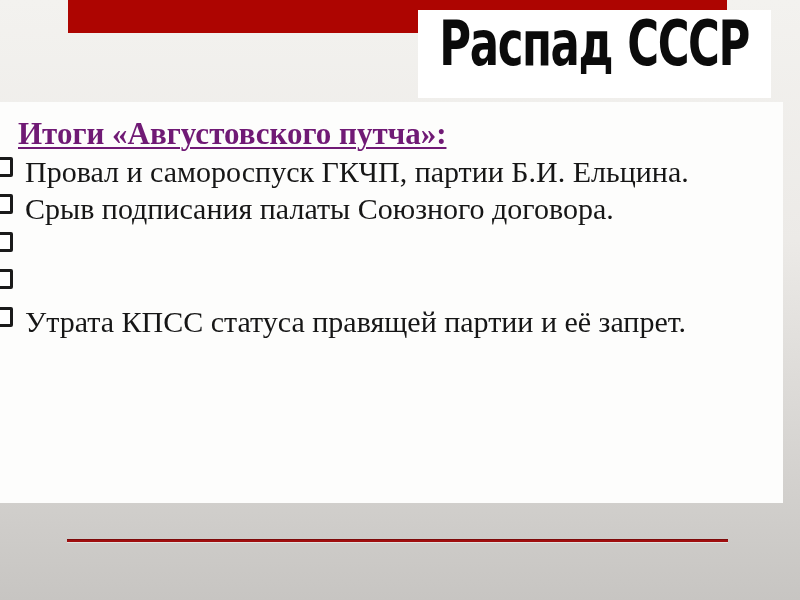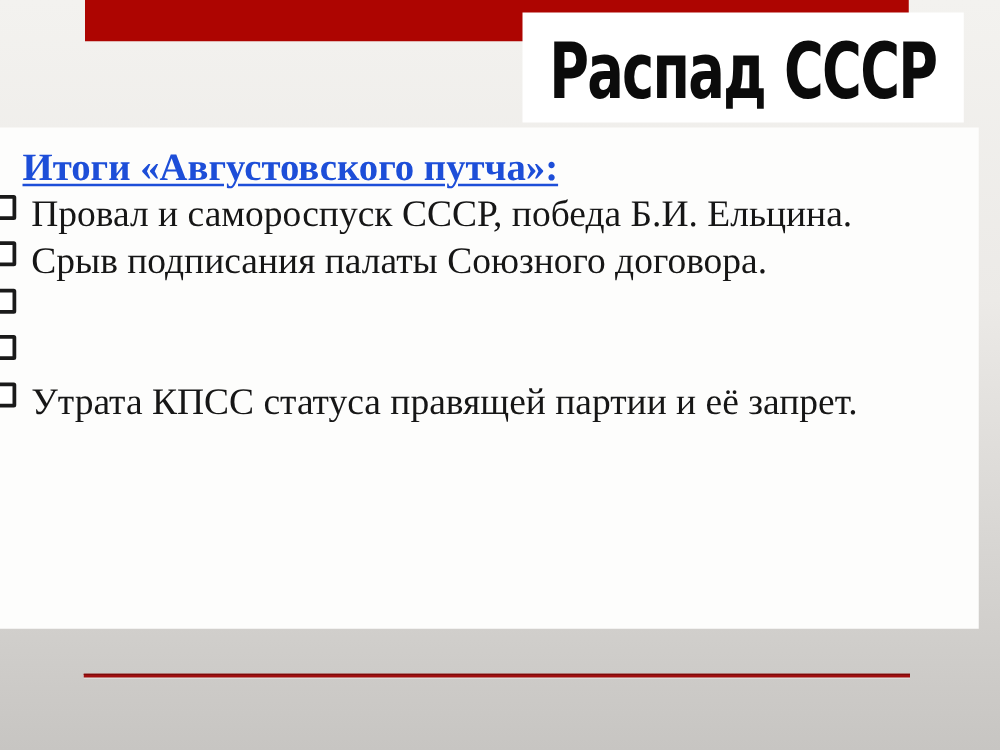--- a/index.html
+++ b/index.html
@@ -20,21 +20,21 @@
     background: var(--banner-red, #ad0501);
     z-index: 1;
   }
   .title-box {
     position: absolute;
     left: 418px; top: 10px;
     width: 353px; height: 88px;
     background: #ffffff;
     z-index: 2;
     display: flex;
-    align-items: center;
+    align-items: flex-start;
     justify-content: center;
   }
   .slide-title {
     margin: 0;
     font-family: "DejaVu Sans", sans-serif;
     font-weight: bold;
     font-size: 62px;
     line-height: 62px;
     color: var(--title-color, #0b0b0b);
     white-space: nowrap;
@@ -54,21 +54,21 @@
     color: var(--body-color, #161616);
   }
   .section-heading {
     font-weight: bold;
     font-size: 31px;
     line-height: 37.5px;
     margin: 0 0 0 -2px;
     text-decoration: underline;
     text-decoration-thickness: 2px;
     text-underline-offset: 3px;
-    color: #1d4ed8;
+    color: #701a75;
     white-space: nowrap;
   }
   .bullet-list {
     margin: 0; padding: 0;
     list-style: none;
   }
   .bullet-list li {
     font-size: 30px;
     line-height: 37.5px;
     text-align: justify;
@@ -99,21 +99,21 @@
 
 <div class="red-banner"></div>
 
 <div class="title-box">
   <h1 class="slide-title">Распад СССР</h1>
 </div>
 
 <div class="content-panel">
   <div class="section-heading">Итоги «Августовского путча»:</div>
   <ul class="bullet-list">
-  <li><span class="checkbox-bullet"></span><span class="bullet-text">Провал и самороспуск СССР, победа Б.И. Ельцина.</span></li>
+  <li><span class="checkbox-bullet"></span><span class="bullet-text">Провал и самороспуск ГКЧП, партии Б.И. Ельцина.</span></li>
 
   <li><span class="checkbox-bullet"></span><span class="bullet-text">Срыв подписания палаты Союзного договора.</span></li>
 
   <li><span class="checkbox-bullet"></span></li>
 
   <li><span class="checkbox-bullet"></span></li>
 
 
   <li><span class="checkbox-bullet"></span><span class="bullet-text">Утрата КПСС статуса правящей партии и её запрет.</span></li>
 </ul>

